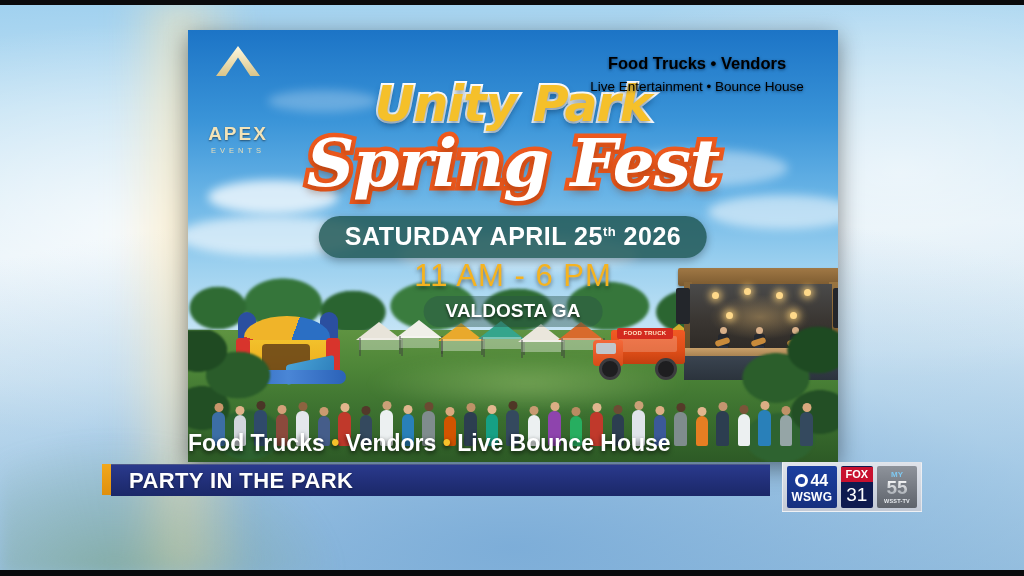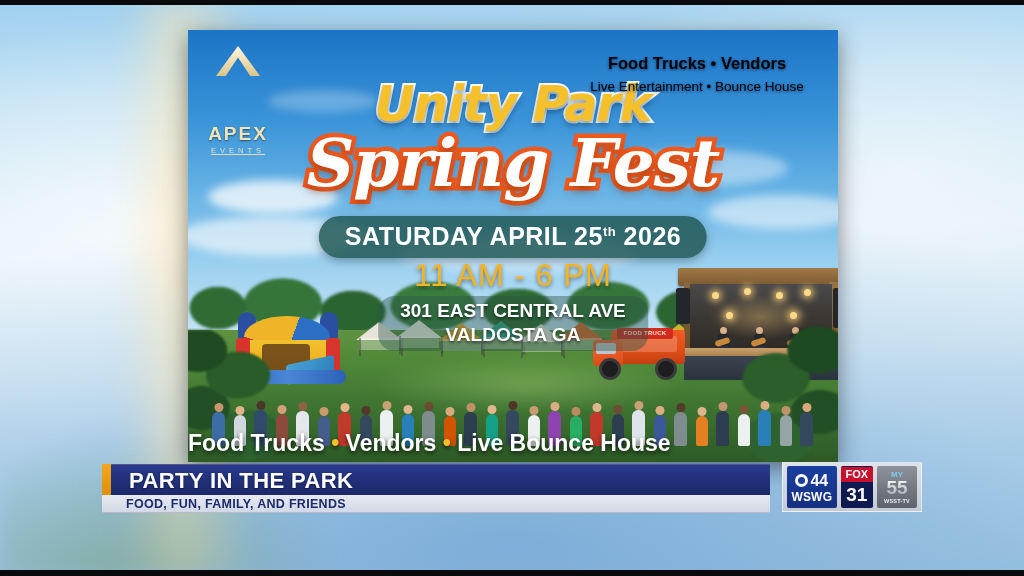--- a/index.html
+++ b/index.html
@@ -153,21 +153,21 @@
   .person .h{position:absolute;left:50%;transform:translateX(-50%);top:-9px;width:9px;height:9px;border-radius:50%;}
 
   
   .apex{position:absolute;left:14px;top:16px;width:72px;text-align:center;color:#f2e3b8;}
   .apex .peak{width:44px;height:30px;margin:0 auto 3px;
     background:linear-gradient(180deg,#fff9e0,#d9c489);
     clip-path:polygon(50% 0,100% 100%,78% 100%,50% 38%,22% 100%,0 100%);
     filter:drop-shadow(0 1px 1px rgba(0,0,0,.4));}
   .apex .nm{font-size:19px;font-weight:700;letter-spacing:2px;line-height:1;
     text-shadow:0 1px 2px rgba(0,0,0,.5);margin-top:48px;}
-  .apex .sub{font-size:7.5px;letter-spacing:4px;margin-top:3px;opacity:.92;text-decoration:underline;}
+  .apex .sub{font-size:7.5px;letter-spacing:4px;margin-top:3px;opacity:.92;}
 
   .t-unity{
     position:absolute;left:0;right:0;top:46px;text-align:center;
     font-size:49px;font-weight:900;font-style:italic;letter-spacing:-1px;
     color:#f5c02a;
     -webkit-text-stroke:4px #ffffff;
     paint-order:stroke fill;
     text-shadow:0 4px 6px rgba(10,50,90,.55);
     font-family:"DejaVu Sans",sans-serif;
   }
@@ -243,21 +243,21 @@
     border:1px solid rgba(255,255,255,.5);display:flex;align-items:center;gap:4px;padding:3px 4px;box-sizing:border-box;}
   .logo{height:42px;border-radius:2px;display:flex;flex-direction:column;align-items:center;justify-content:center;}
   .logo-cbs{width:52px;background:linear-gradient(180deg,#1b3fa0,#16307f);color:#fff;}
   .logo-cbs .row{display:flex;align-items:center;gap:2px;margin-top:1px;}
   .cbs-eye{width:13px;height:13px;border-radius:50%;background:#fff;display:flex;align-items:center;justify-content:center;}
   .cbs-eye i{width:7px;height:7px;border-radius:50%;background:#1b3fa0;display:block;}
   .logo-cbs .num{font-size:16px;font-weight:900;line-height:1;}
   .logo-cbs .call{font-size:12px;font-weight:900;letter-spacing:.2px;line-height:1;margin-top:2px;}
   .logo-fox{width:34px;background:#0e1a4f;overflow:hidden;}
   .logo-fox .fx{width:34px;background:#c8102e;color:#fff;font-size:11px;font-weight:900;text-align:center;line-height:15px;}
-  .logo-fox .n31{color:#fff;font-size:19px;font-weight:700;text-align:center;line-height:25px;}
+  .logo-fox .n31{color:#fff;font-size:19px;font-weight:400;text-align:center;line-height:25px;}
   .logo-my{width:42px;background:linear-gradient(180deg,#8e939b,#5e636b);}
   .logo-my .my{font-size:8px;font-weight:900;color:#7fc8f0;line-height:9px;text-align:left;}
   .logo-my .n55{font-size:19px;font-weight:900;line-height:18px;
     background:linear-gradient(180deg,#ffffff,#9aa0a8);-webkit-background-clip:text;background-clip:text;color:transparent;}
   .logo-my .wsst{font-size:5.5px;font-weight:800;color:#e8ecf0;letter-spacing:.2px;line-height:8px;}
 </style>
 </head>
 <body>
 
 <div id="stage">
@@ -484,41 +484,37 @@
     <div class="t-right">
       <div class="l1">Food Trucks • Vendors</div>
       <div class="l2">Live Entertainment • Bounce House</div>
     </div>
 
     <div class="datepill"><span>SATURDAY APRIL 25</span><sup>th</sup> <span>2026</span></div>
 
     <div class="t-time">11 AM - 6 PM</div>
 
     <div class="addrpill">
-      <div>301 EAST CENTRAL AVE</div>
       <div>VALDOSTA GA</div>
     </div>
 
     <div class="t-bottom">
       <span>Food Trucks</span>
       <span class="dot">•</span>
       <span>Vendors</span>
       <span class="dot">•</span>
       <span>Live Bounce House</span>
     </div>
 
   </div>
 
   <div class="lt">
     <div class="lt-accent"></div>
     <div class="lt-head">
       <span>PARTY IN THE PARK</span>
-    </div>
-    <div class="lt-sub">
-      <span>FOOD, FUN, FAMILY, AND FRIENDS</span>
     </div>
   </div>
 
   <div class="logos">
     <div class="logo logo-cbs">
       <div class="row">
         <span class="cbs-eye">
             <i></i>
           </span>
         <span class="num">44</span>

